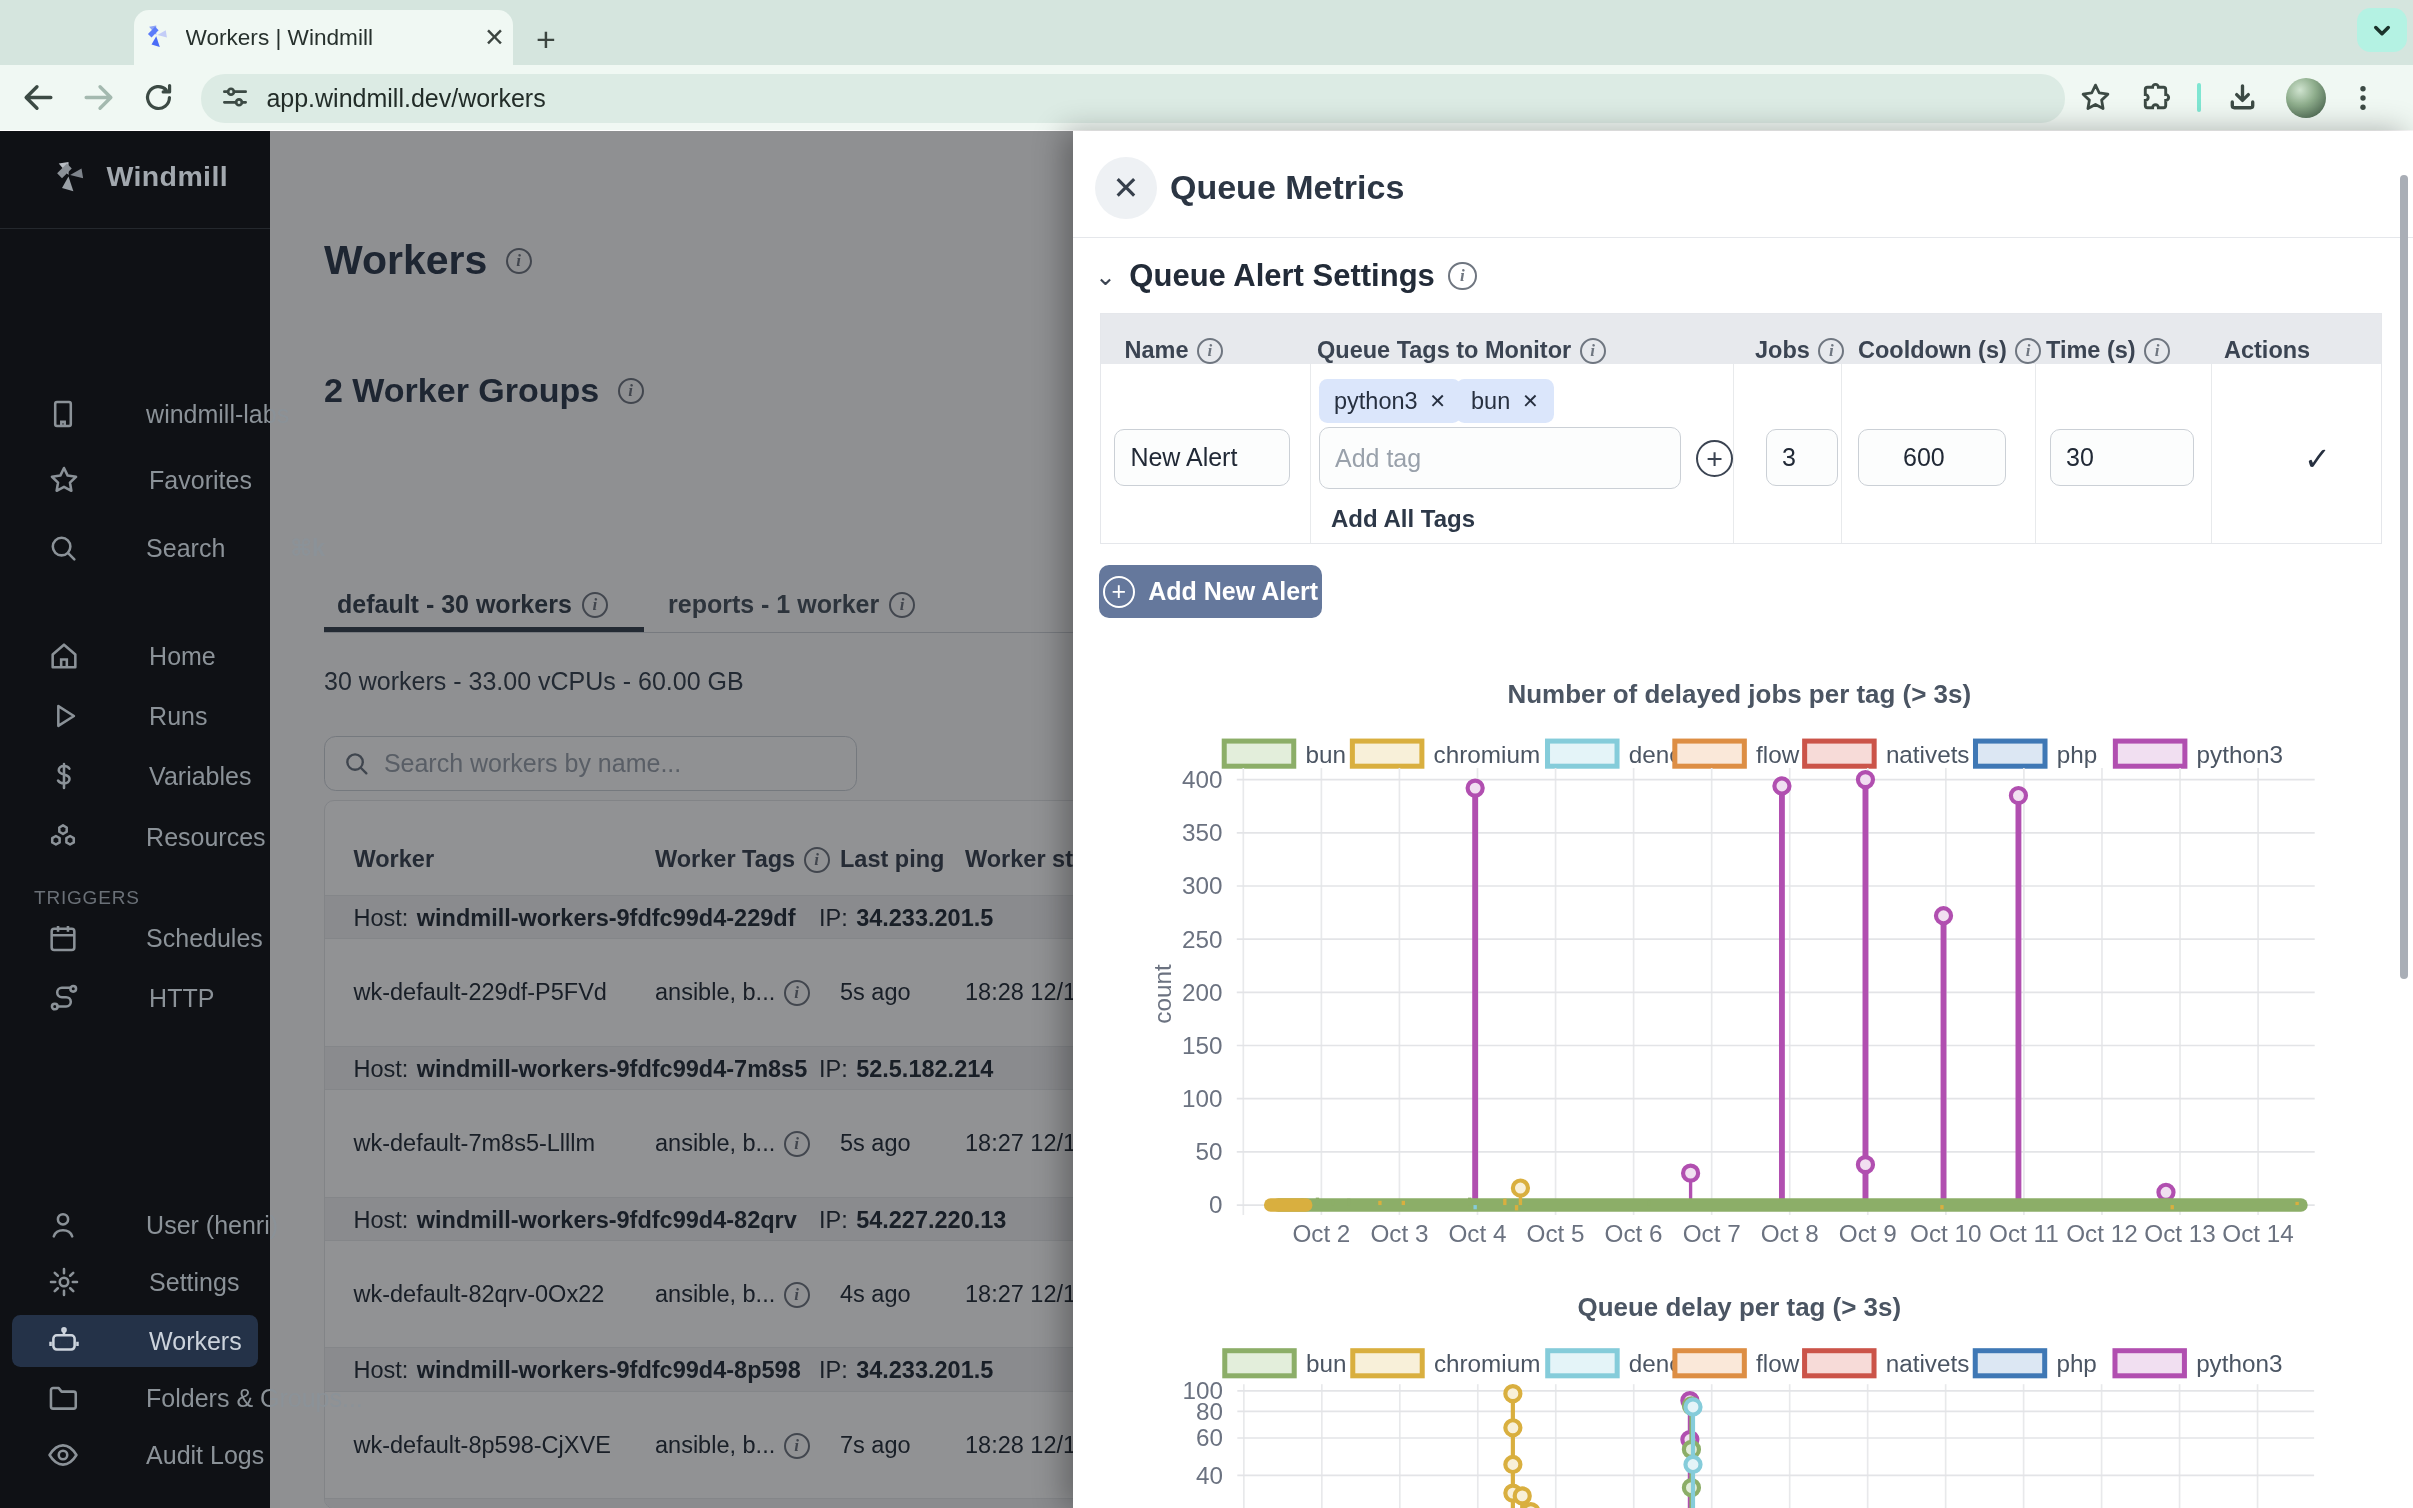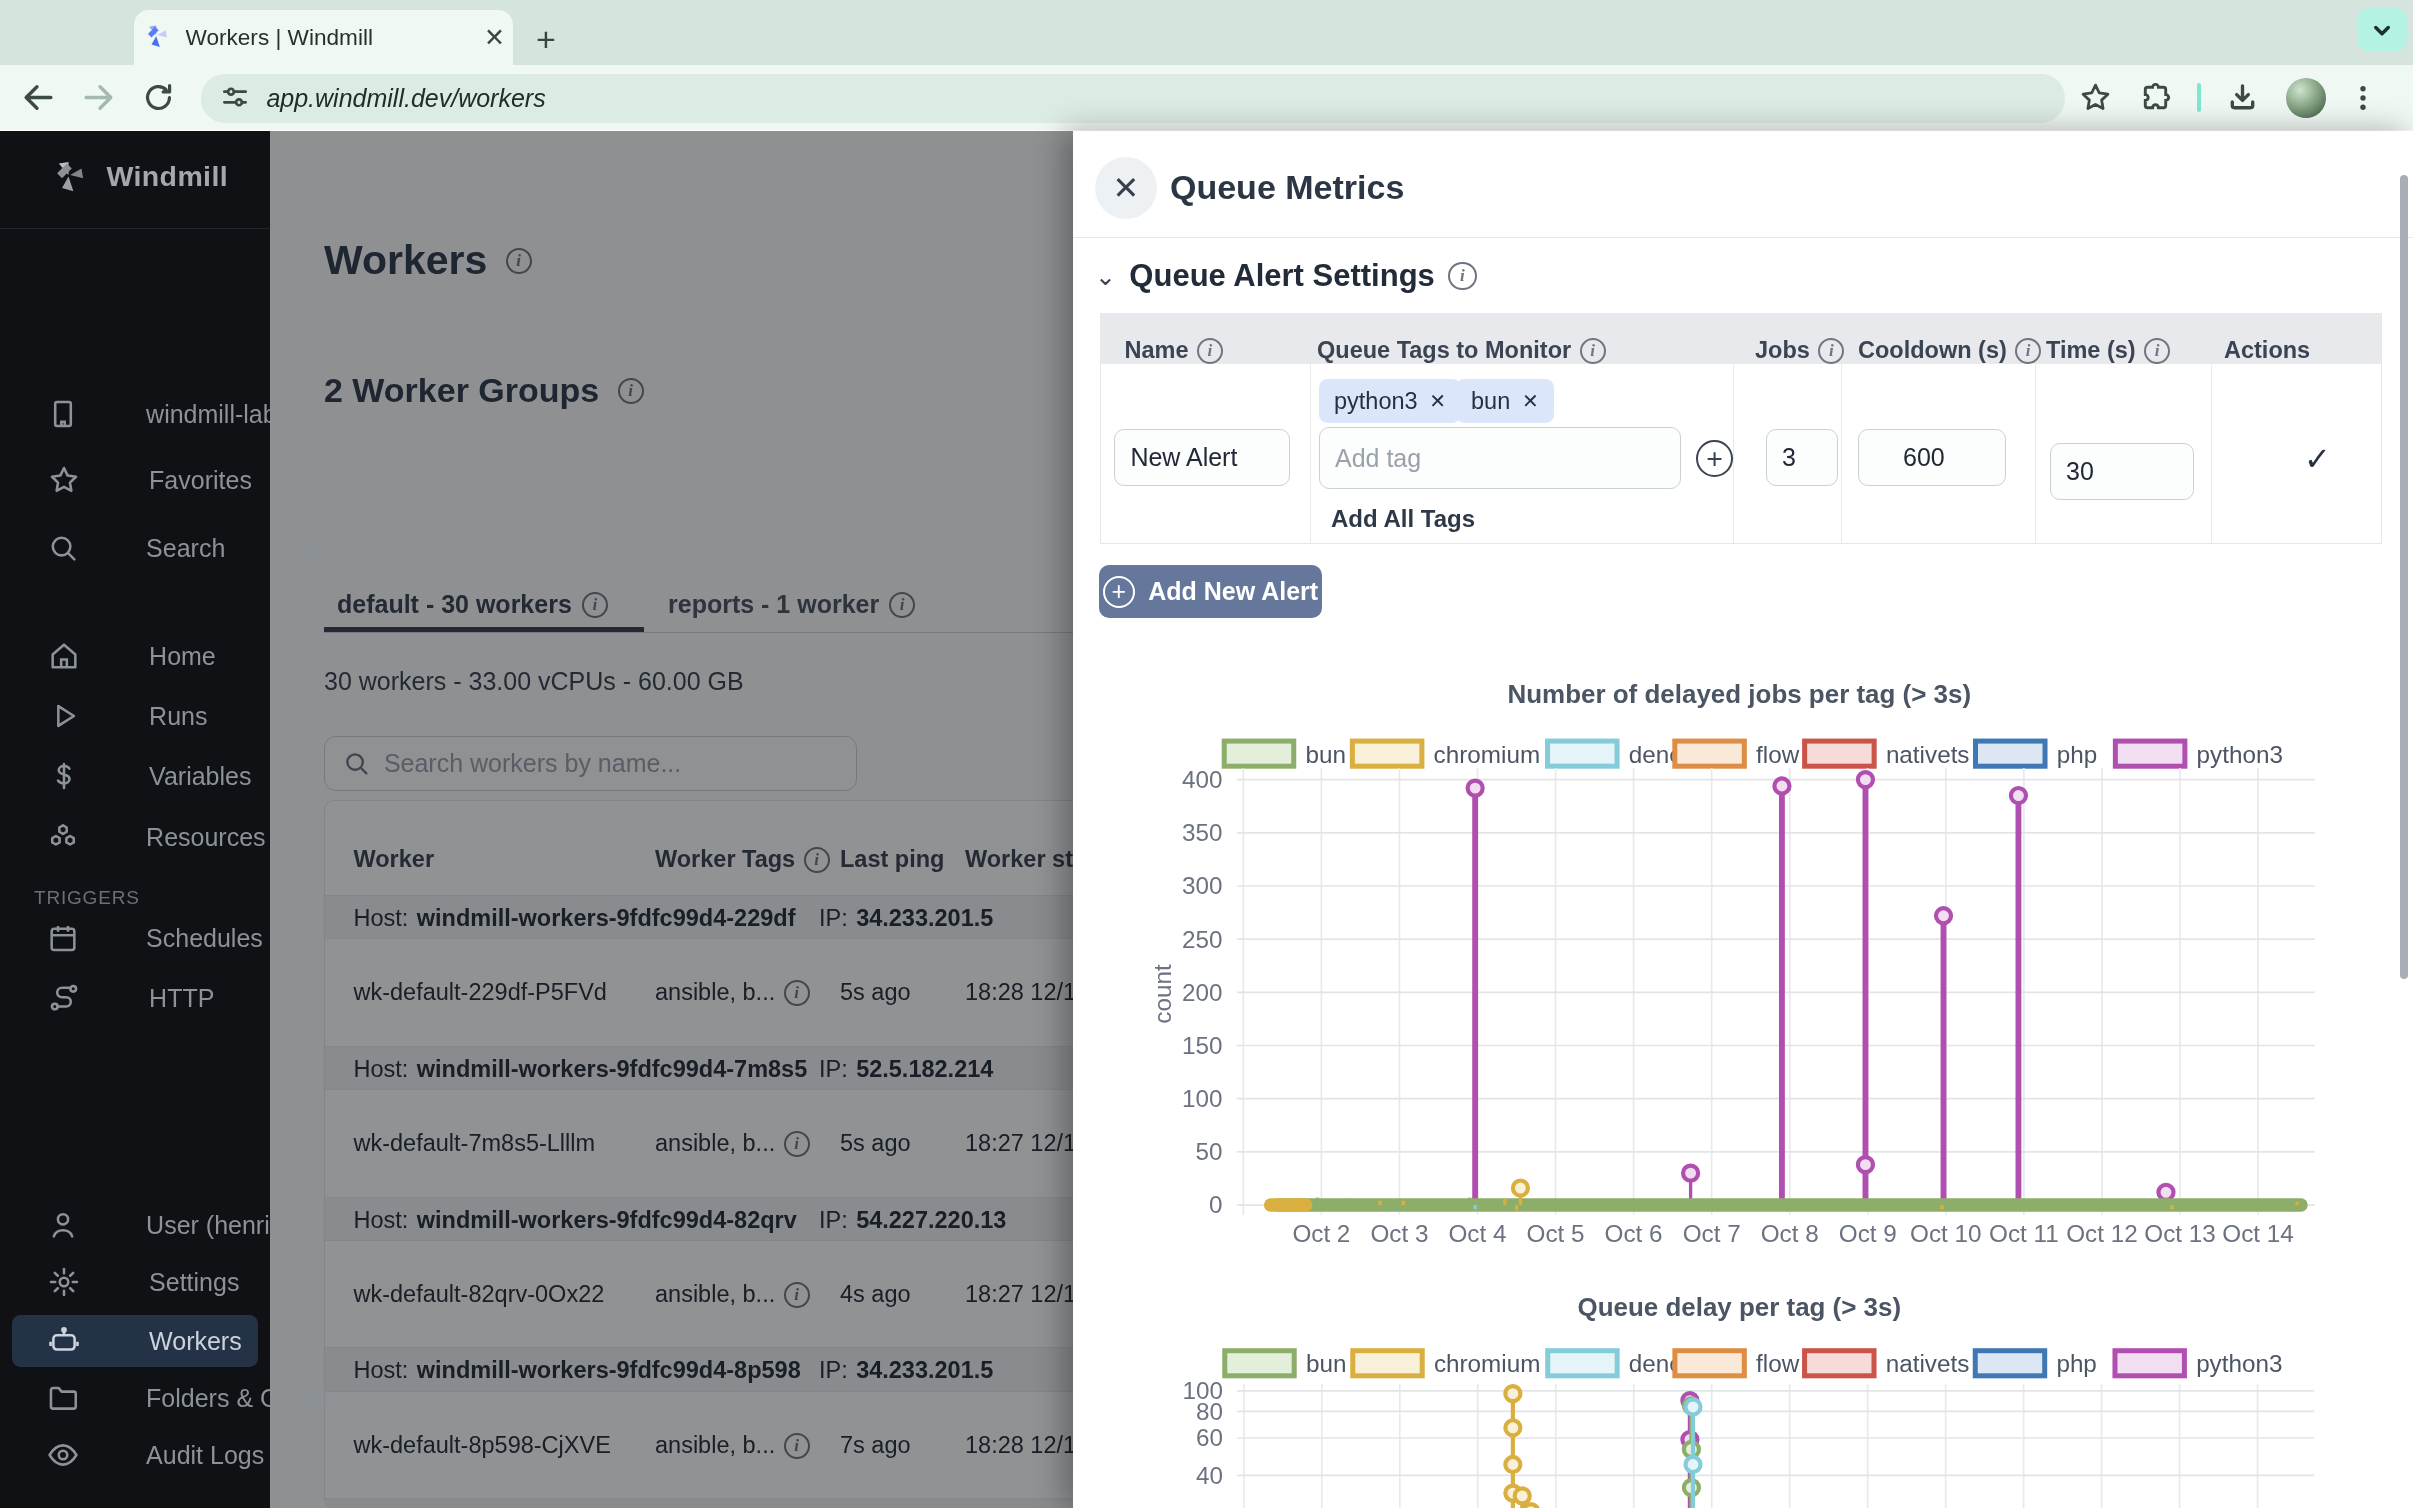--- a/index.html
+++ b/index.html
@@ -9,21 +9,21 @@
   
   #tabbar{left:0;top:0;width:2413px;height:65px;background:#d5e5de;}
   #tab{left:134px;top:10px;width:379px;height:55px;background:#f0f8f3;border-radius:15px 15px 0 0;display:flex;align-items:center;padding:0 8px;}
   #tab-title{font-size:22.6px;color:#27312d;margin-left:15px;white-space:nowrap;overflow:hidden;flex:1;}
   .tab-close{font-size:25px;color:#3c4540;margin-left:10px;}
   #new-tab-btn{left:536px;top:22px;font-size:34px;color:#3c4540;line-height:1;}
   #tabstrip-chevron{left:2357px;top:8.4px;width:50px;height:44px;border-radius:13.4px;background:#b4f2e3;display:flex;align-items:center;justify-content:center;}
   #toolbar{left:0;top:65px;width:2413px;height:65px;background:#f0f8f3;display:flex;align-items:center;}
   .tb-ic{width:60px;display:flex;justify-content:center;align-items:center;}
   #urlbar{left:201px;top:74px;width:1864px;height:49px;border-radius:24px;background:#dcebe4;display:flex;align-items:center;padding:0 18.4px;}
-  #url-text{font-size:25px;color:#222c28;margin-left:15px;font-style:italic;}
+  #url-text{font-size:25px;color:#222c28;margin-left:15px;}
   #tb-right{position:absolute;left:2065px;top:65px;height:65px;display:flex;align-items:center;}
   .sep{width:4.2px;height:28.5px;border-radius:2.5px;background:#7fe6d2;margin:0 11.7px;}
   #avatar{width:40px;height:40px;border-radius:50%;background:radial-gradient(circle at 35% 30%,#cfe3cf 0%,#8fae8d 40%,#37503e 100%);margin:0 13.4px;}
   
   #app{left:0;top:131px;width:2413px;height:1378px;background:#fff;}
   #sidebar{left:0;top:0;width:270px;height:1378px;background:#0f1115;}
   #logo-row{left:0;top:15px;width:270px;height:60px;display:flex;align-items:center;padding-left:49px;}
   #logo-text{color:#a2a8ae;font-size:28.5px;font-weight:bold;margin-left:18.4px;letter-spacing:0.4px;}
   #side-div{left:0;top:97px;width:270px;height:0;border-top:1.7px solid #24282d;}
   .nav-item{position:absolute;left:11.7px;width:246px;height:52px;display:flex;align-items:center;border-radius:8.4px;color:#8b9298;gap:48px;}
@@ -451,21 +451,21 @@
             <span>Add tag</span>
           </div>
         <div id="plus-tag" style="left:595px;top:126px;">+</div>
         <div id="addall" style="left:230px;top:191px;">Add All Tags</div>
         <div class="tinput" style="left:665px;top:115px;width:72px;height:57px;">
             <span>3</span>
           </div>
         <div class="tinput" style="left:757px;top:115px;width:148px;height:57px;padding-left:44px;">
             <span>600</span>
           </div>
-        <div class="tinput" style="left:949px;top:115px;width:144px;height:57px;margin-top:14px;">
+        <div class="tinput" style="left:949px;top:115px;width:144px;height:57px;">
             <span>30</span>
           </div>
         <div id="row-check" style="left:1203px;top:126px;">✓</div>
       </div>
 
       <div id="add-alert-btn" class="abs">
         <span class="pl">+</span>
         <span class="lbl">Add New Alert</span>
       </div>
 

